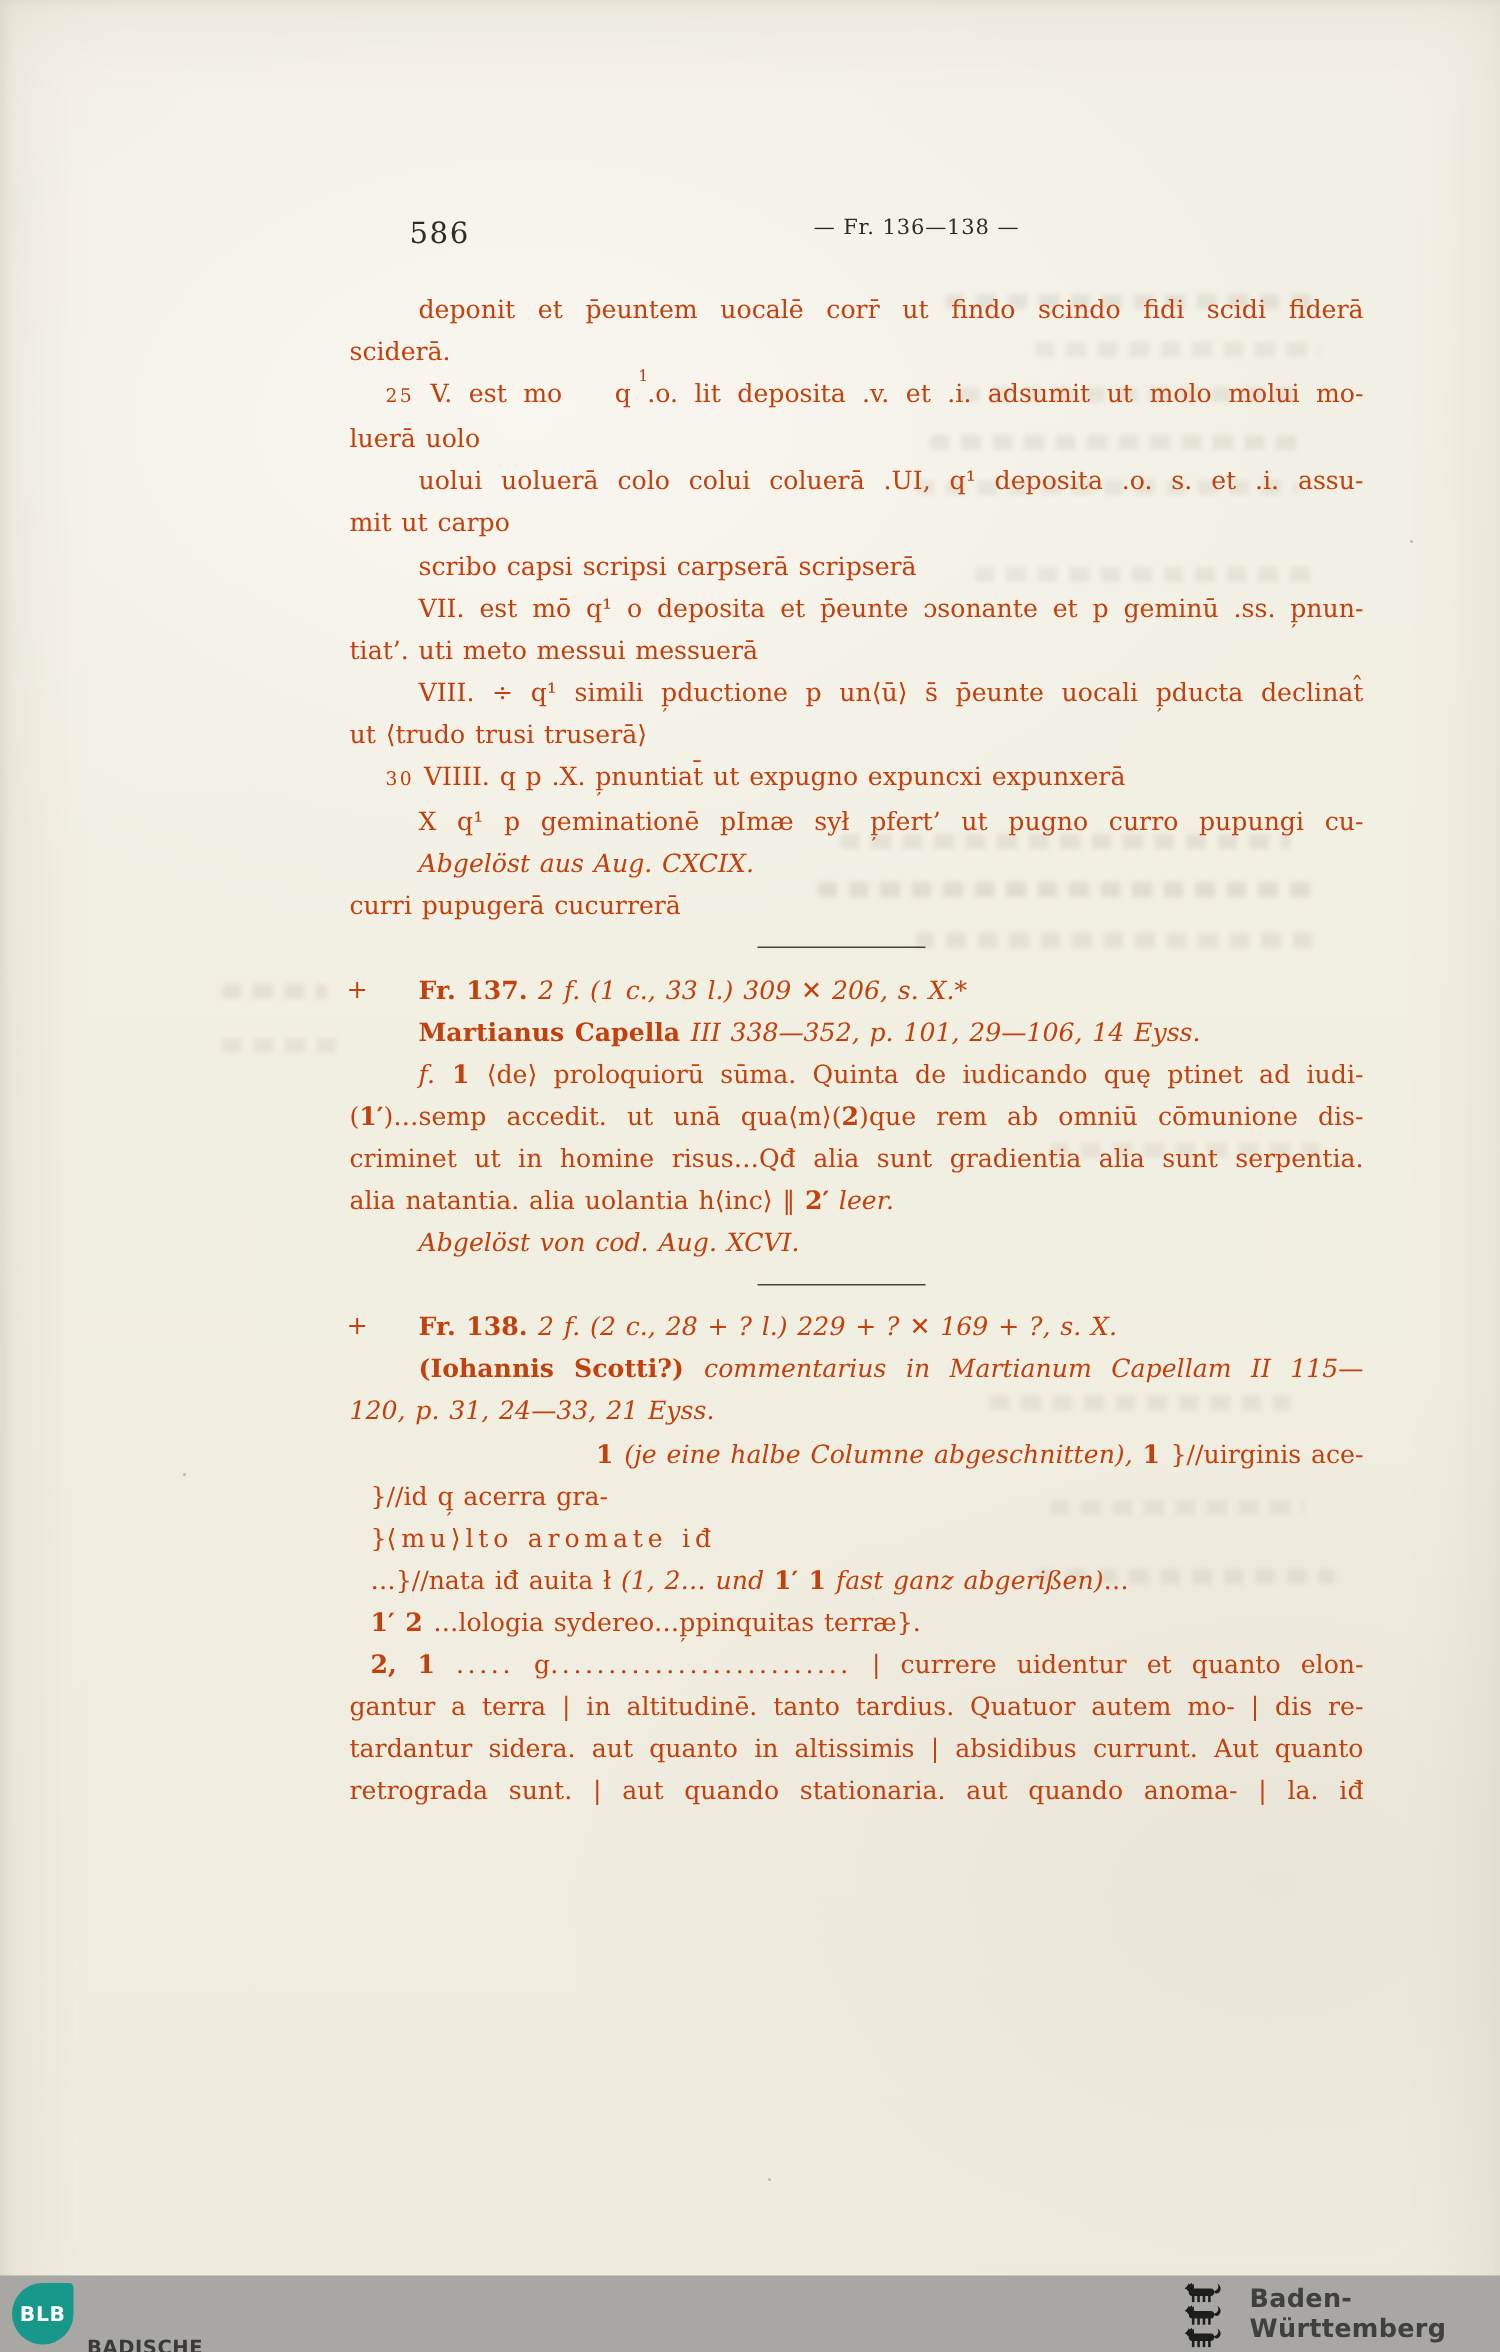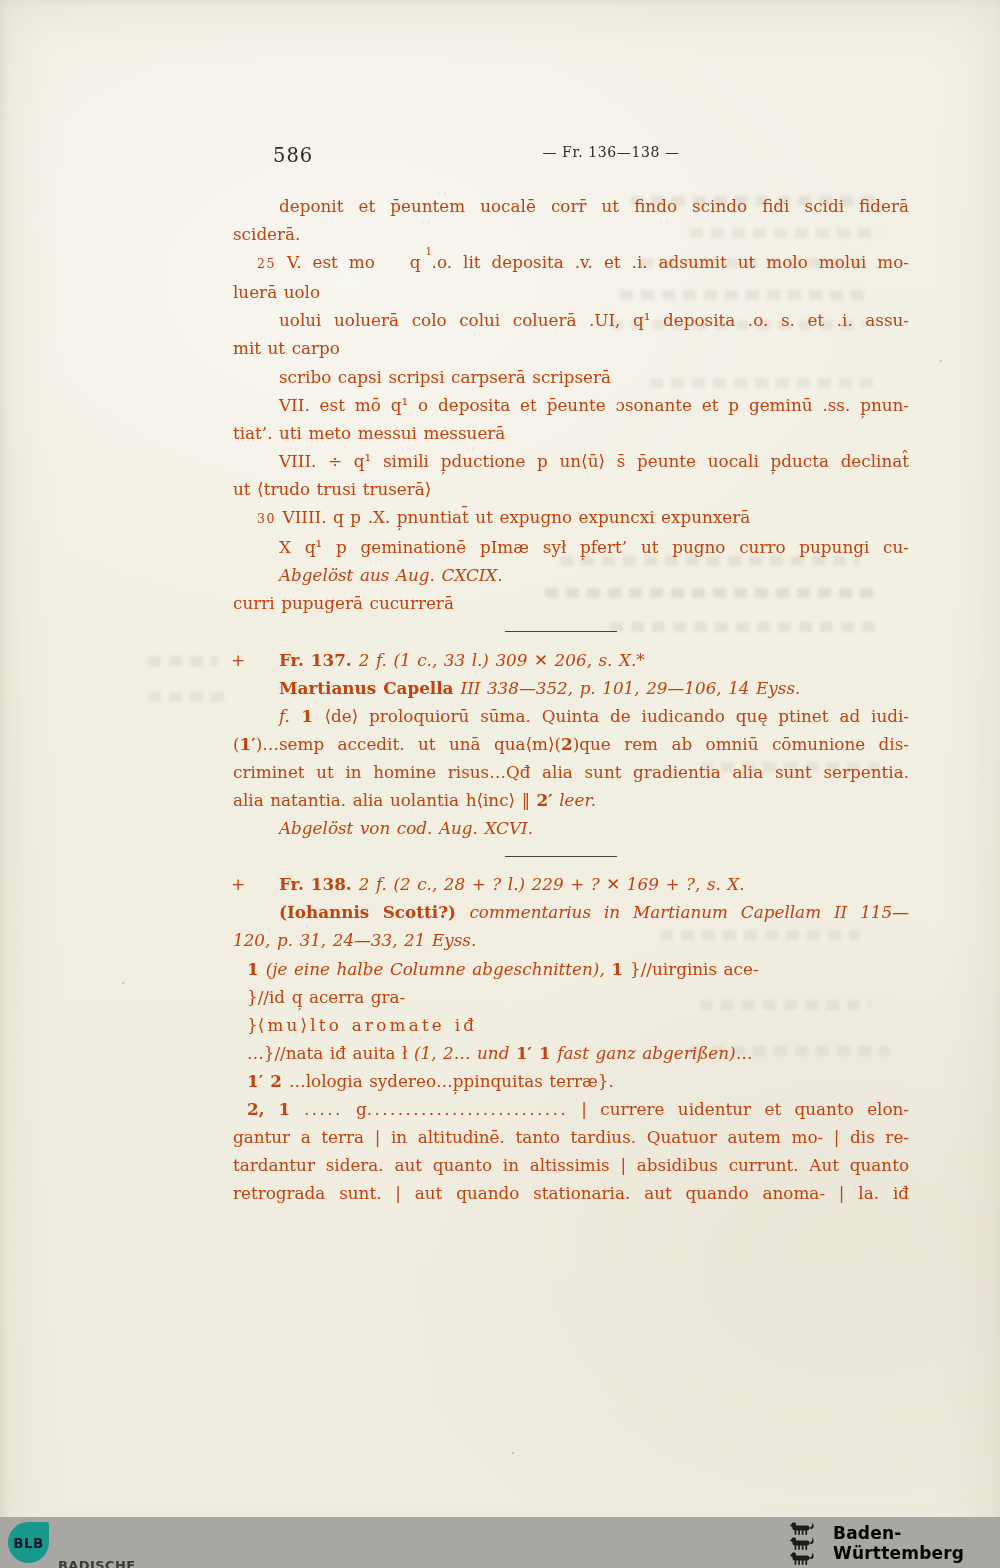--- a/index.html
+++ b/index.html
@@ -42,27 +42,27 @@
   .stk .over{position:absolute;left:45%;top:-11px;font-size:10.5px;}
   
   .ghost{position:absolute;height:10px;opacity:.14;filter:blur(1.8px);border-radius:3px;
     background:repeating-linear-gradient(90deg,#85836e 0 13px,rgba(0,0,0,0) 13px 21px);}
   .speck{position:absolute;width:2px;height:2px;border-radius:50%;background:rgba(95,85,60,.35);}
   
   .footer{position:absolute;left:0;top:1517px;width:1000px;height:51px;background:#a8a7a3;
     font-family:"DejaVu Sans","Liberation Sans",sans-serif;}
   .blb-badge{position:absolute;left:8px;top:5px;width:41px;height:41px;background:#17988a;
     border-radius:50% 3px 50% 50%;display:flex;align-items:center;justify-content:center;}
-  .blb-badge span{color:#0f172a;font-weight:bold;font-size:13.5px;letter-spacing:.5px;}
+  .blb-badge span{color:#ffffff;font-weight:bold;font-size:13.5px;letter-spacing:.5px;}
   .blb-lines{position:absolute;left:58px;top:9px;color:#3a3a38;font-weight:bold;
     font-size:13px;line-height:16.5px;letter-spacing:.4px;margin-top:32px;}
   .coa{position:absolute;left:789px;top:1.5px;width:28px;height:48px;display:flex;
     flex-direction:column;justify-content:center;gap:1px;}
   .bw{position:absolute;left:833px;top:0;height:51px;display:flex;align-items:center;
-    color:#000000;font-size:17px;font-weight:600;letter-spacing:.2px;}
+    color:#404040;font-size:17px;font-weight:600;letter-spacing:.2px;}
 </style>
 </head>
 <body>
 
 <div class="paper"></div>
 
 <div class="ghost" style="left:630px;top:196px;width:250px"></div>
 <div class="ghost" style="left:690px;top:228px;width:190px;opacity:.11"></div>
 <div class="ghost" style="left:640px;top:258px;width:230px;opacity:.12"></div>
 <div class="ghost" style="left:620px;top:290px;width:245px;opacity:.13"></div>
@@ -111,21 +111,21 @@
     <div class="tline just"><span class="s-n">(</span><span class="s-b">1′</span><span class="s-n">)…semp accedit. ut unā qua⟨m⟩(</span><span class="s-b">2</span><span class="s-n">)que rem ab omniū cōmunione dis-</span></div>
     <div class="tline just"><span class="s-n">criminet ut in homine risus…Qđ alia sunt gradientia alia sunt serpentia.</span></div>
     <div class="tline"><span class="s-n">alia natantia. alia uolantia h⟨inc⟩ ‖ </span><span class="s-b">2′</span><span class="s-i"> leer.</span></div>
     <div class="tline" style="text-indent: 46px;"><span class="s-i">Abgelöst von cod. Aug. XCVI.</span></div>
     <div class="rule-row">
       <div class="rule"></div>
     </div>
     <div class="tline" style="text-indent: 46px;"><span class="s-plus">+</span><span class="s-b">Fr. 138. </span><span class="s-i">2 f. (2 c., 28 + ? l.) 229 + ? ✕ 169 + ?, s. X.</span></div>
     <div class="tline just" style="text-indent: 46px;"><span class="s-b">(Iohannis Scotti?) </span><span class="s-i">commentarius in Martianum Capellam II 115—</span></div>
     <div class="tline"><span class="s-i">120, p. 31, 24—33, 21 Eyss.</span></div>
-    <div class="tline" style="text-indent: 14px;"><span class="s-b">1 </span><span class="s-i">(je eine halbe Columne abgeschnitten), </span><span class="s-b">1 </span><span class="s-n">}//uirginis ace-</span></div>
+    <div class="tline" style="text-indent: 14px; text-align: right;"><span class="s-b">1 </span><span class="s-i">(je eine halbe Columne abgeschnitten), </span><span class="s-b">1 </span><span class="s-n">}//uirginis ace-</span></div>
     <div class="tline" style="text-indent: 14px;"><span class="s-n">}//id q̦ acerra gra-</span></div>
     <div class="tline" style="text-indent: 14px;"><span class="s-n">}</span><span class="s-sp">⟨mu⟩lto aromate iđ</span></div>
     <div class="tline" style="text-indent: 14px;"><span class="s-n">…}//nata iđ auita ł </span><span class="s-i">(1, 2… und </span><span class="s-b">1′ 1</span><span class="s-i"> fast ganz abgerißen)</span><span class="s-n">…</span></div>
     <div class="tline" style="text-indent: 14px;"><span class="s-b">1′ 2 </span><span class="s-n">…lologia sydereo…p̦pinquitas terræ}.</span></div>
     <div class="tline just" style="text-indent: 14px;"><span class="s-b">2, 1 </span><span class="s-dots">.....</span><span class="s-n"> g</span><span class="s-dots">..........................</span><span class="s-n"> | currere uidentur et quanto elon-</span></div>
     <div class="tline just"><span class="s-n">gantur a terra | in altitudinē. tanto tardius. Quatuor autem mo- | dis re-</span></div>
     <div class="tline just"><span class="s-n">tardantur sidera. aut quanto in altissimis | absidibus currunt. Aut quanto</span></div>
     <div class="tline just"><span class="s-n">retrograda sunt. | aut quando stationaria. aut quando anoma- | la. iđ</span></div>
   </div>
 

